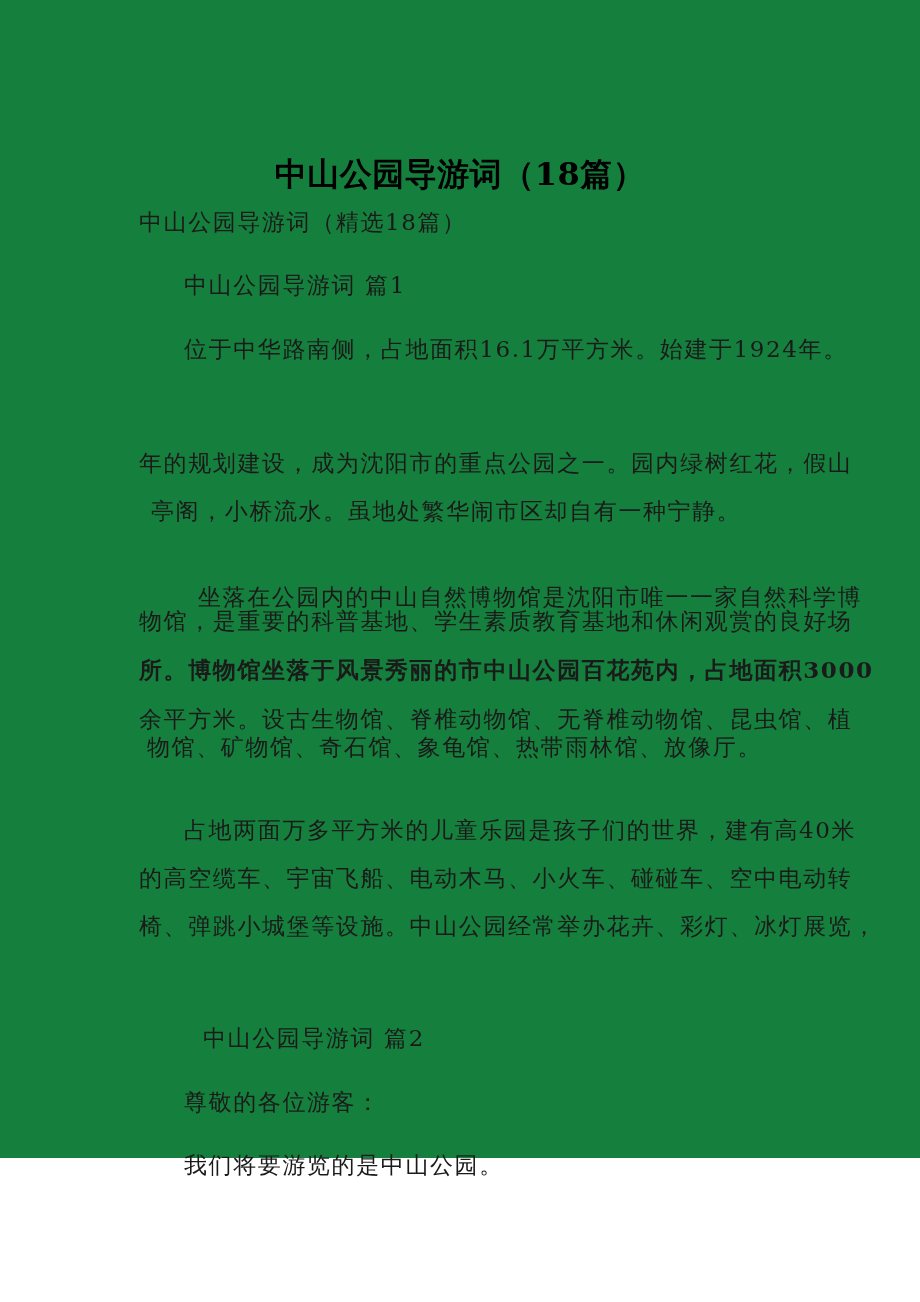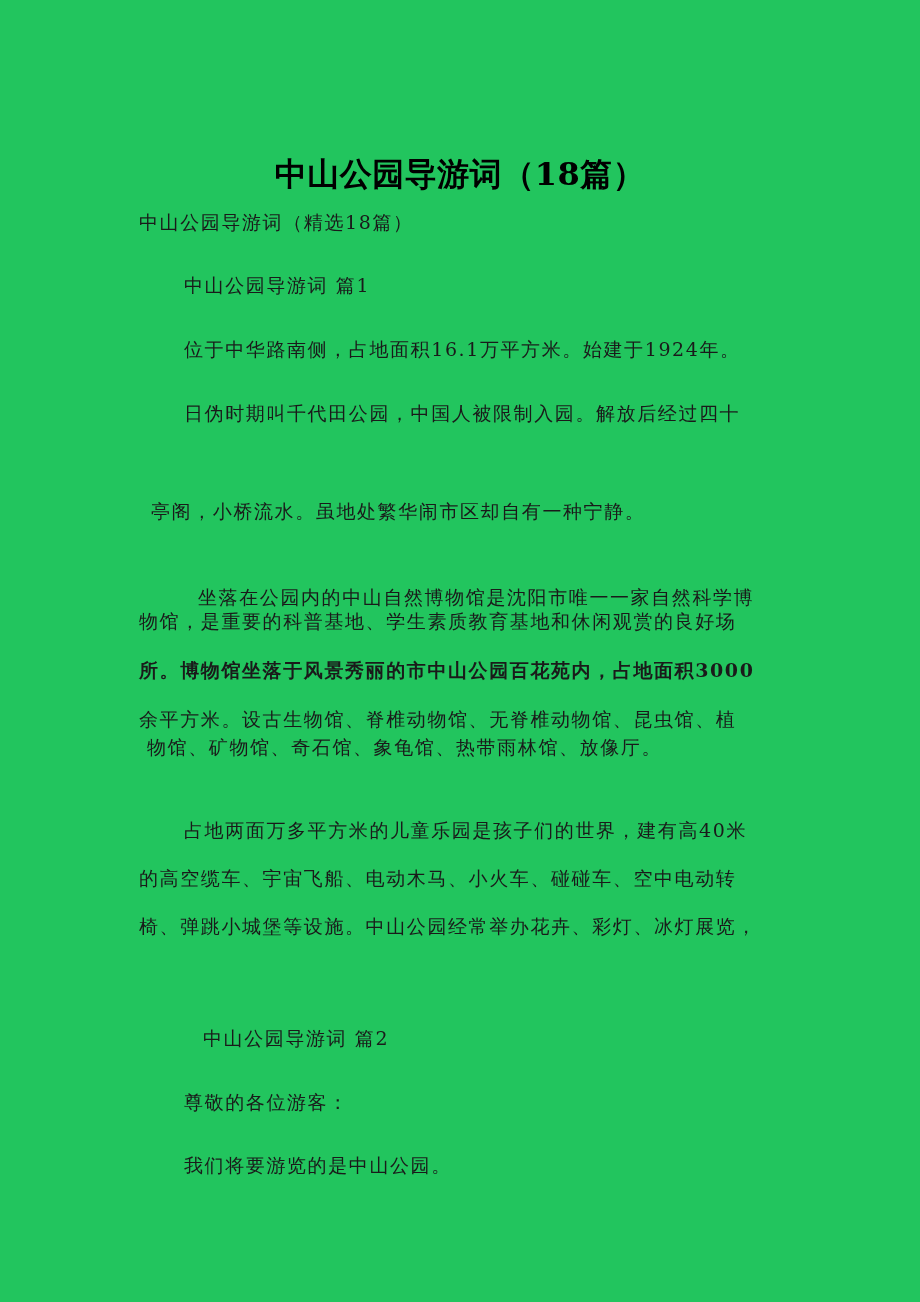--- a/index.html
+++ b/index.html
@@ -12,39 +12,39 @@
       height: 1302px;
       position: relative;
       overflow: hidden;
       font-family: "DejaVu Serif", "Liberation Serif", serif;
       color: #111111;
     }
     .page {
       position: absolute;
       left: 0; top: 0;
       width: 920px;
-      height: 1302px;
-      background: #22c55e;
+      height: 1158px;
+      background: #15803d;
     }
     .title {
       position: absolute;
       left: 0;
       top: 152px;
       width: 920px;
       text-align: center;
       font-size: 32px;
       line-height: 44px;
       font-weight: bold;
       color: #000000;
       letter-spacing: 0.5px;
     }
     .line {
       position: absolute;
       left: 139px;
-      font-size: 19px;
+      font-size: 23px;
       line-height: 26px;
       white-space: nowrap;
       color: #1a1a1a;
       letter-spacing: 1.6px;
     }
     .indent {
       left: 184px;
     }
   </style>
 </head>
@@ -53,21 +53,21 @@
 <div class="page">
 
   <div class="title">中山公园导游词（18篇）</div>
 
   <div class="line" style="top:209px;">中山公园导游词（精选18篇）</div>
 
   <div class="line indent" style="top:272px;">中山公园导游词 篇1</div>
 
   <div class="line indent" style="top:336px;">位于中华路南侧，占地面积16.1万平方米。始建于1924年。</div>
 
-  <div class="line indent" style="top:400px;">日伪时期叫千代田公园，中国人被限制入园。解放后经过四十</div>
+  <div class="line" style="top:450px;">年的规划建设，成为沈阳市的重点公园之一。园内绿树红花，假山</div>
   <div class="line" style="top:498px;margin-left:12px;">亭阁，小桥流水。虽地处繁华闹市区却自有一种宁静。</div>
 
   <div class="line indent" style="top:584px;margin-left:14px;">坐落在公园内的中山自然博物馆是沈阳市唯一一家自然科学博</div>
   <div class="line" style="top:608px;">物馆，是重要的科普基地、学生素质教育基地和休闲观赏的良好场</div>
   <div class="line" style="top:657px;font-weight:bold;">所。博物馆坐落于风景秀丽的市中山公园百花苑内，占地面积3000</div>
   <div class="line" style="top:706px;">余平方米。设古生物馆、脊椎动物馆、无脊椎动物馆、昆虫馆、植</div>
   <div class="line" style="top:734px;margin-left:8px;">物馆、矿物馆、奇石馆、象龟馆、热带雨林馆、放像厅。</div>
 
   <div class="line indent" style="top:817px;">占地两面万多平方米的儿童乐园是孩子们的世界，建有高40米</div>
   <div class="line" style="top:865px;">的高空缆车、宇宙飞船、电动木马、小火车、碰碰车、空中电动转</div>

